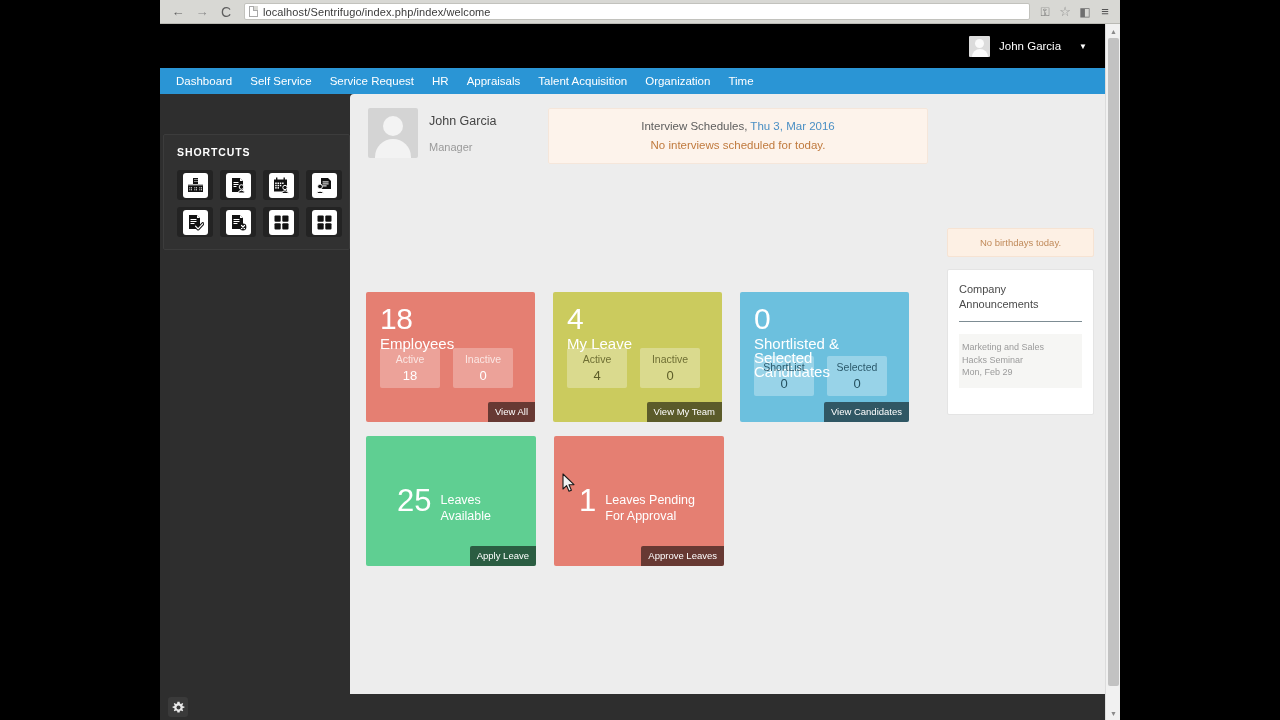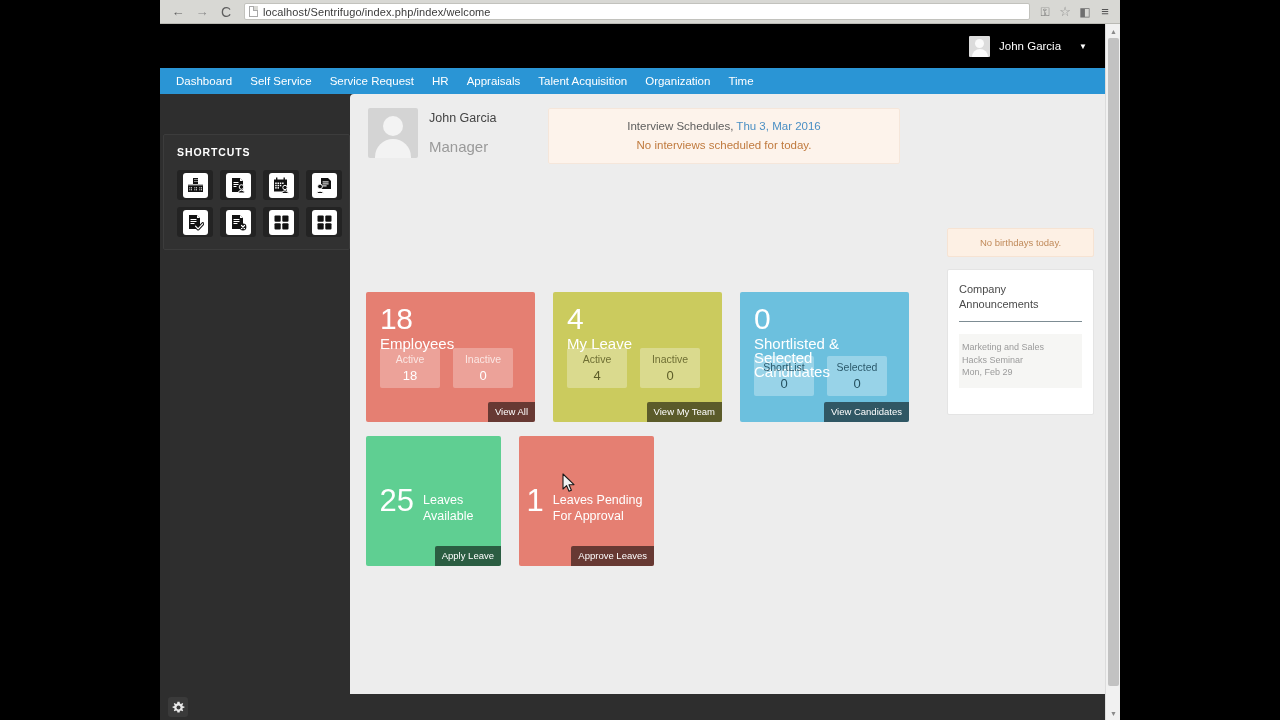--- a/index.html
+++ b/index.html
@@ -85,23 +85,23 @@
   #toprow { display:flex; align-items:flex-start; padding:14px 0 0 18px; }
   #profile { display:flex; align-items:center; width:172px; flex:none; }
   #profavatar { width:50px; height:50px; background:#d4d4d4; border-radius:2px; position:relative;
                 overflow:hidden; flex:none; }
   #profavatar:before{ content:""; position:absolute; left:15px; top:8px; width:20px; height:20px;
                 border-radius:50%; background:#f3f3f3; }
   #profavatar:after{ content:""; position:absolute; left:7px; top:31px; width:36px; height:26px;
                 border-radius:18px 18px 0 0; background:#f3f3f3; }
   #profinfo { margin-left:11px; }
   #profname { font-size:12.5px; color:#444; }
-  #profrole { font-size:15px; color:#9a9a9a; margin-top:13px; }
-
-  #interview { width:352px; background:#fdf3eb; border:1px solid #f5e6da; border-radius:2px;
+  #profrole { font-size:11px; color:#9a9a9a; margin-top:13px; }
+
+  #interview { width:380px; background:#fdf3eb; border:1px solid #f5e6da; border-radius:2px;
                padding:11px 0 12px; text-align:center; margin-left:8px; }
   #ivline1 { font-size:11.5px; color:#5d5d5d; }
   #ivline1 .date { color:#4a8fc4; }
   #ivline2 { font-size:11.5px; color:#c07a3e; margin-top:7px; }
 
   
   #rightcol { position:absolute; right:11px; top:134px; width:147px; }
   #birthday { background:#fdf0e4; border:1px solid #f6e3d3; border-radius:2px;
               padding:8px 0; text-align:center; }
   #birthdaytext { font-size:9.5px; color:#c08a5a; }
@@ -121,21 +121,21 @@
   .tile .bignum { font-size:30px; color:#fff; font-weight:300; line-height:30px; letter-spacing:-.5px; }
   .tile .caption { font-size:15px; color:#fff; line-height:14px; margin-top:3px; width:132px; }
   .subrow { display:flex; position:absolute; left:14px; bottom:34px; }
   .subbox { width:60px; height:40px; border-radius:2px; text-align:center; padding-top:5px; margin-right:13px; }
   .subbox .sl { font-size:10.5px; display:block; }
   .subbox .sv { font-size:13px; display:block; margin-top:3px; }
   .tbtn { position:absolute; right:0; bottom:0; font-size:9.5px; color:#fff; padding:4px 7px 5px;
           background:rgba(0,0,0,.55); border-radius:2px 0 2px 0; white-space:nowrap; }
 
   
-  .ltile { width:135px; height:130px; position:relative; border-radius:2px; margin-right:18px; }
+  .ltile { width:170px; height:130px; position:relative; border-radius:2px; margin-right:18px; }
   .ltile .inner { position:absolute; left:0; right:14px; top:50px; display:flex;
                   align-items:flex-start; justify-content:center; }
   .ltile .lnum { font-size:31px; color:#fff; font-weight:300; line-height:30px; }
   .ltile .ltxt { font-size:12.5px; color:#fff; line-height:16px; margin-left:9px; margin-top:6px; }
 
   
   #vscroll { position:absolute; left:1105px; top:24px; width:15px; height:696px; background:#f1f1f1;
              border-left:1px solid #dcdcdc; z-index:55; }
   #vthumb { position:absolute; left:2px; top:14px; width:11px; height:648px; background:#c2c2c2;
             border-radius:2px; }

